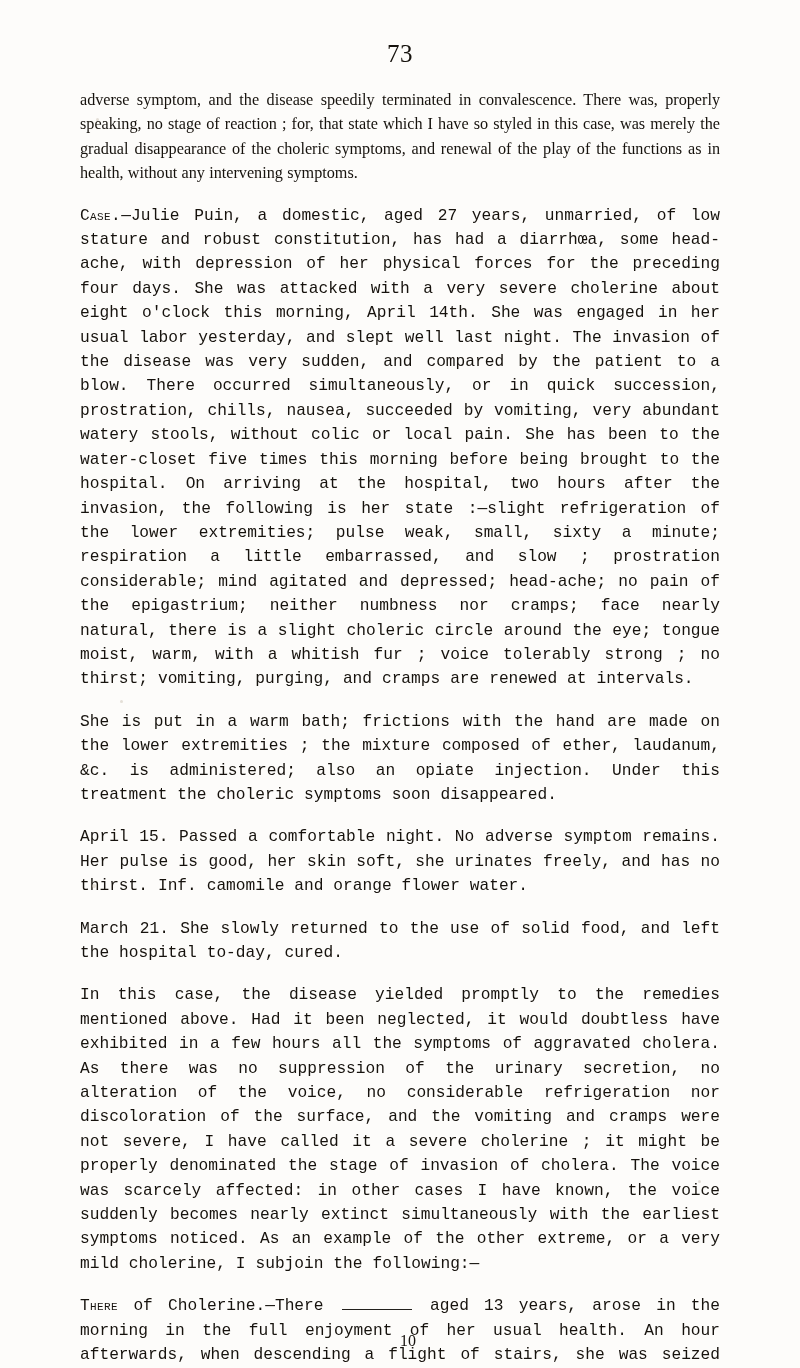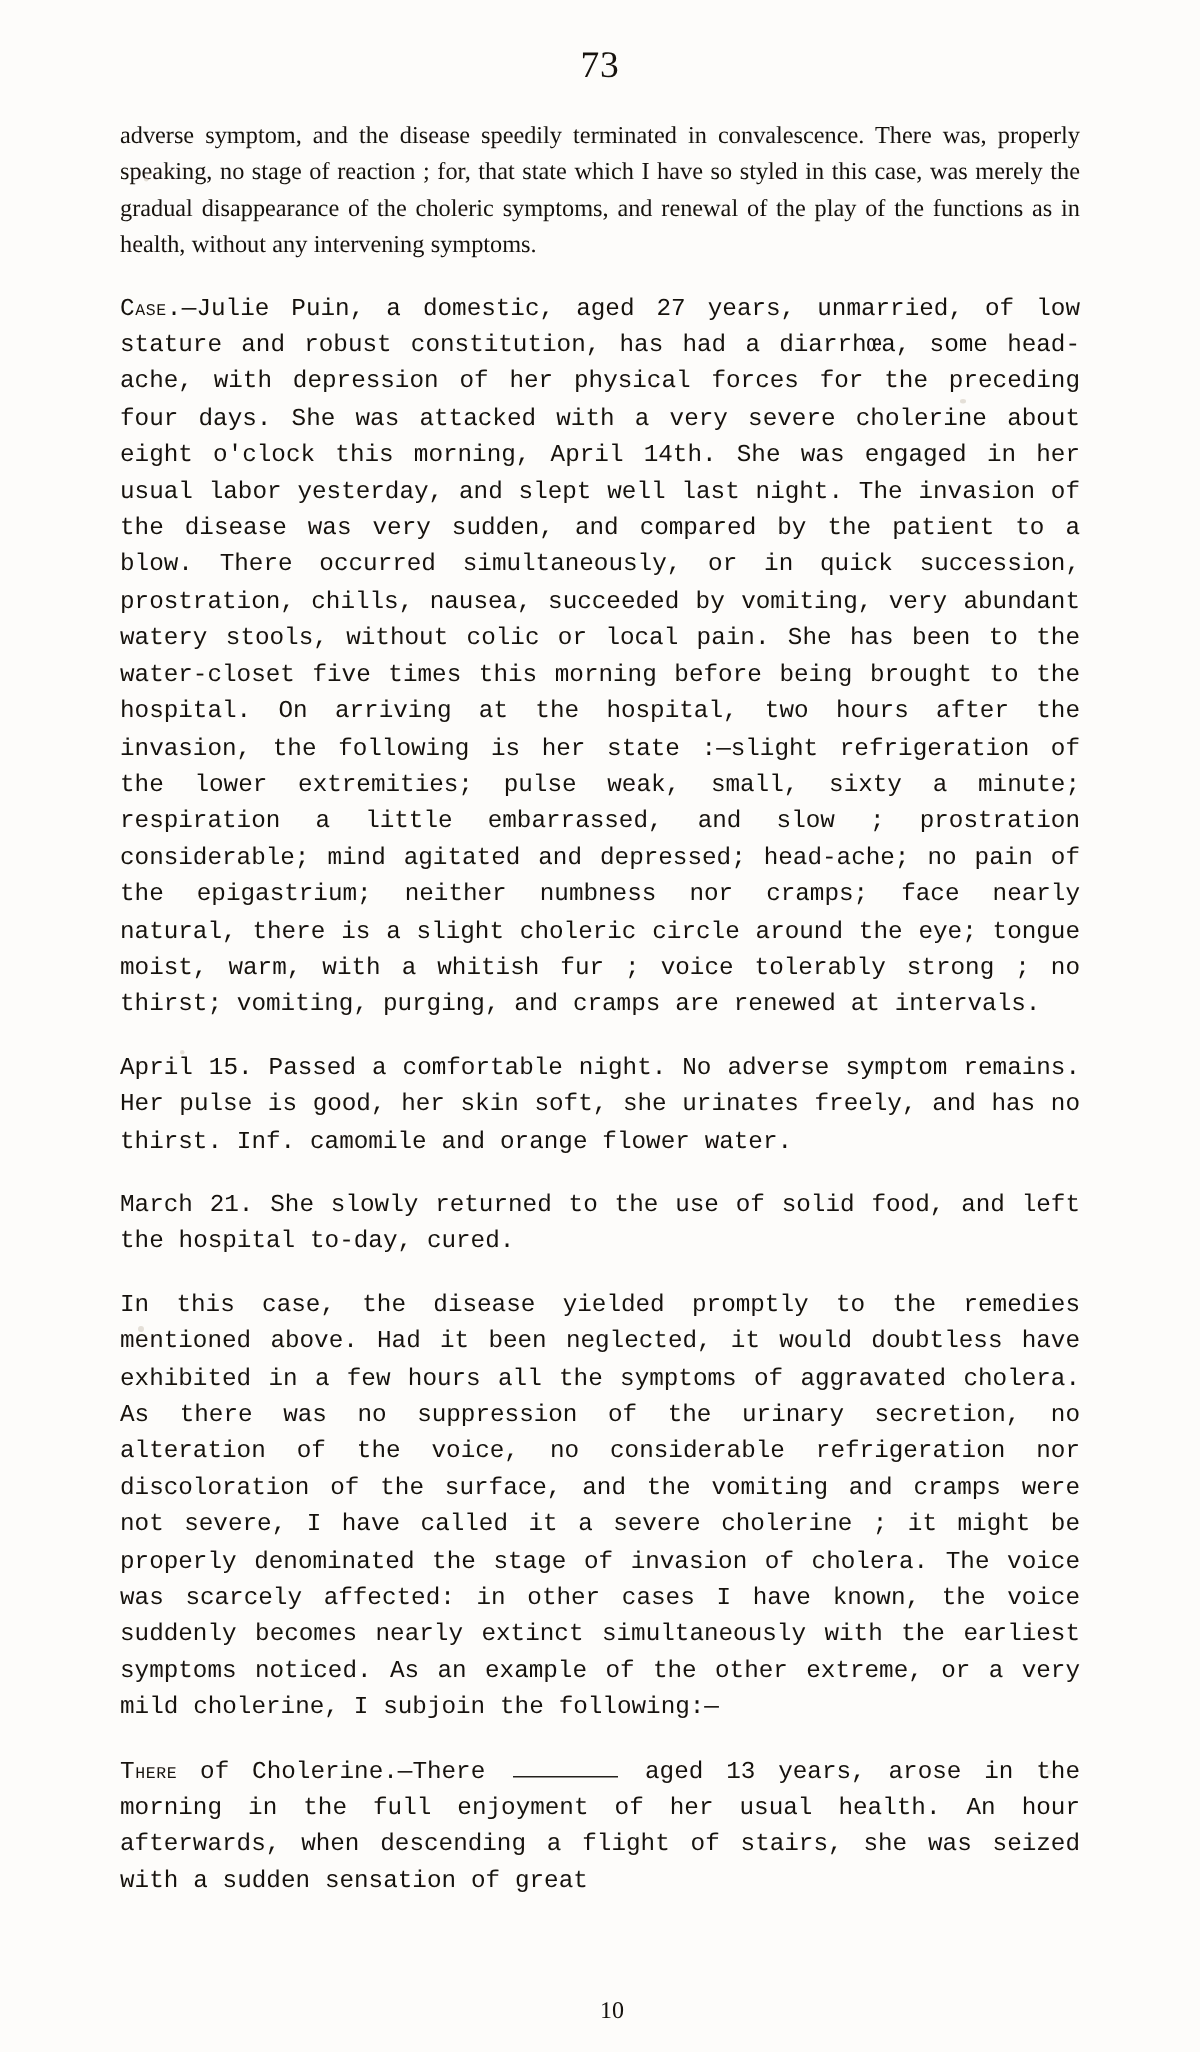--- a/index.html
+++ b/index.html
@@ -12,21 +12,21 @@
     height: 1368px;
     font-family: "Liberation Serif", serif;
     color: #16120d;
     position: relative;
     overflow: hidden;
   }
   .page {
     width: 800px;
     height: 1368px;
     box-sizing: border-box;
-    padding: 0;
+    padding: 10px;
     background: #fdfcfa;
     position: relative;
   }
   .page-number {
     text-align: center;
     font-size: 25px;
     letter-spacing: 0.5px;
     padding-top: 30px;
     padding-bottom: 2px;
     font-family: "Liberation Serif", serif;
@@ -89,20 +89,21 @@
 <div class="page">
 
   <div class="page-number">73</div>
 
   <div class="body-col">
 
     <p class="para para-first">adverse symptom, and the disease speedily terminated in convalescence. There was, properly speaking, no stage of reaction ; for, that state which I have so styled in this case, was merely the gradual disappearance of the choleric symptoms, and renewal of the play of the functions as in health, without any intervening symptoms.</p>
 
     <p class="para para-gap"><span class="smallcaps">Case.</span><span>—Julie Puin, a domestic, aged 27 years, unmarried, of low stature and robust constitution, has had a diarrhœa, some head-ache, with depression of her physical forces for the preceding four days. She was attacked with a very severe cholerine about eight o'clock this morning, April 14th. She was engaged in her usual labor yesterday, and slept well last night. The invasion of the disease was very sudden, and compared by the patient to a blow. There occurred simultaneously, or in quick succession, prostration, chills, nausea, succeeded by vomiting, very abundant watery stools, without colic or local pain. She has been to the water-closet five times this morning before being brought to the hospital. On arriving at the hospital, two hours after the invasion, the following is her state :—slight refrigeration of the lower extremities; pulse weak, small, sixty a minute; respiration a little embarrassed, and slow ; prostration considerable; mind agitated and depressed; head-ache; no pain of the epigastrium; neither numbness nor cramps; face nearly natural, there is a slight choleric circle around the eye; tongue moist, warm, with a whitish fur ; voice tolerably strong ; no thirst; vomiting, purging, and cramps are renewed at intervals.</span></p>
 
+    <p class="para">She is put in a warm bath; frictions with the hand are made on the lower extremities ; the mixture composed of ether, laudanum, &amp;c. is administered; also an opiate injection. Under this treatment the choleric symptoms soon disappeared.</p>
 
     <p class="para">April 15. Passed a comfortable night. No adverse symptom remains. Her pulse is good, her skin soft, she urinates freely, and has no thirst. Inf. camomile and orange flower water.</p>
 
     <p class="para">March 21. She slowly returned to the use of solid food, and left the hospital to-day, cured.</p>
 
     <p class="para">In this case, the disease yielded promptly to the remedies mentioned above. Had it been neglected, it would doubtless have exhibited in a few hours all the symptoms of aggravated cholera. As there was no suppression of the urinary secretion, no alteration of the voice, no considerable refrigeration nor discoloration of the surface, and the vomiting and cramps were not severe, I have called it a severe cholerine ; it might be properly denominated the stage of invasion of cholera. The voice was scarcely affected: in other cases I have known, the voice suddenly becomes nearly extinct simultaneously with the earliest symptoms noticed. As an example of the other extreme, or a very mild cholerine, I subjoin the following:—</p>
 
     <p class="para para-gap"><span class="smallcaps">There</span><span> of Cholerine.—There </span><span class="blank-line"></span><span> aged 13 years, arose in the morning in the full enjoyment of her usual health. An hour afterwards, when descending a flight of stairs, she was seized with a sudden sensation of great</span></p>
 
   </div>

